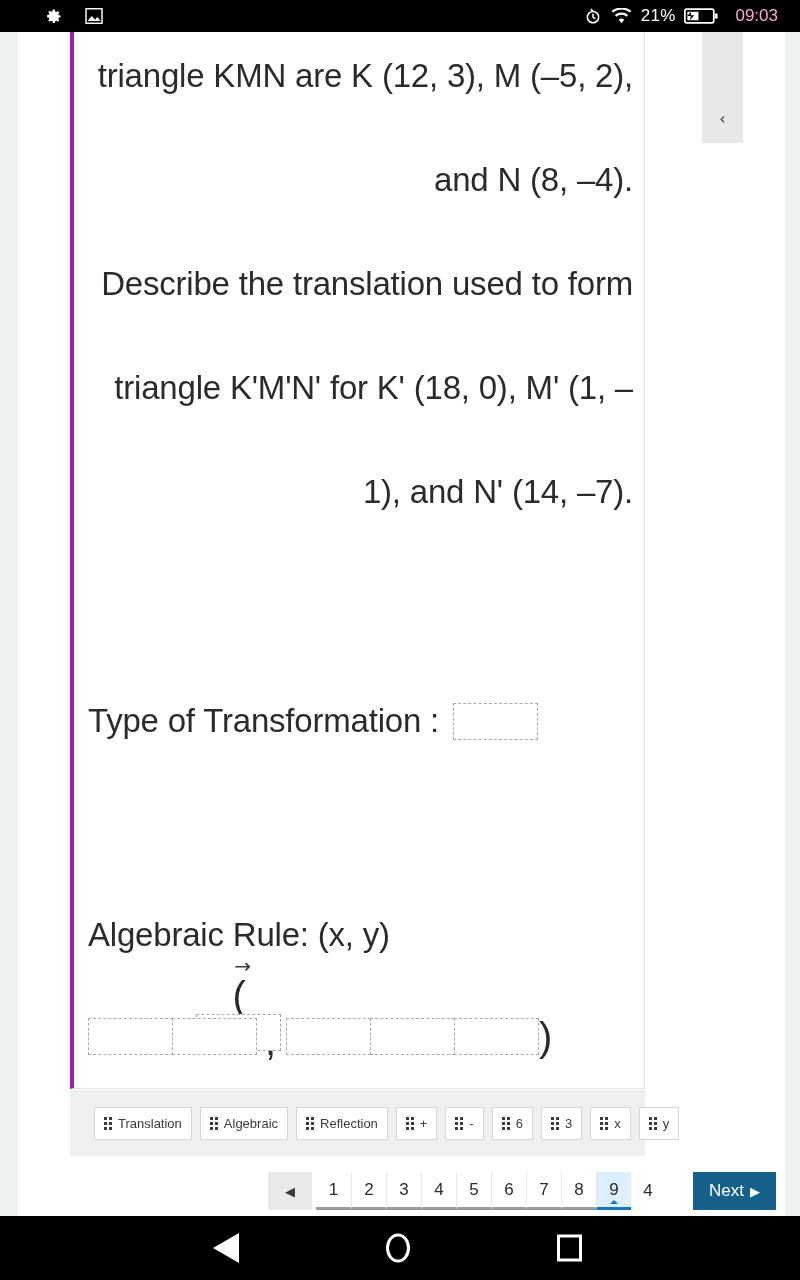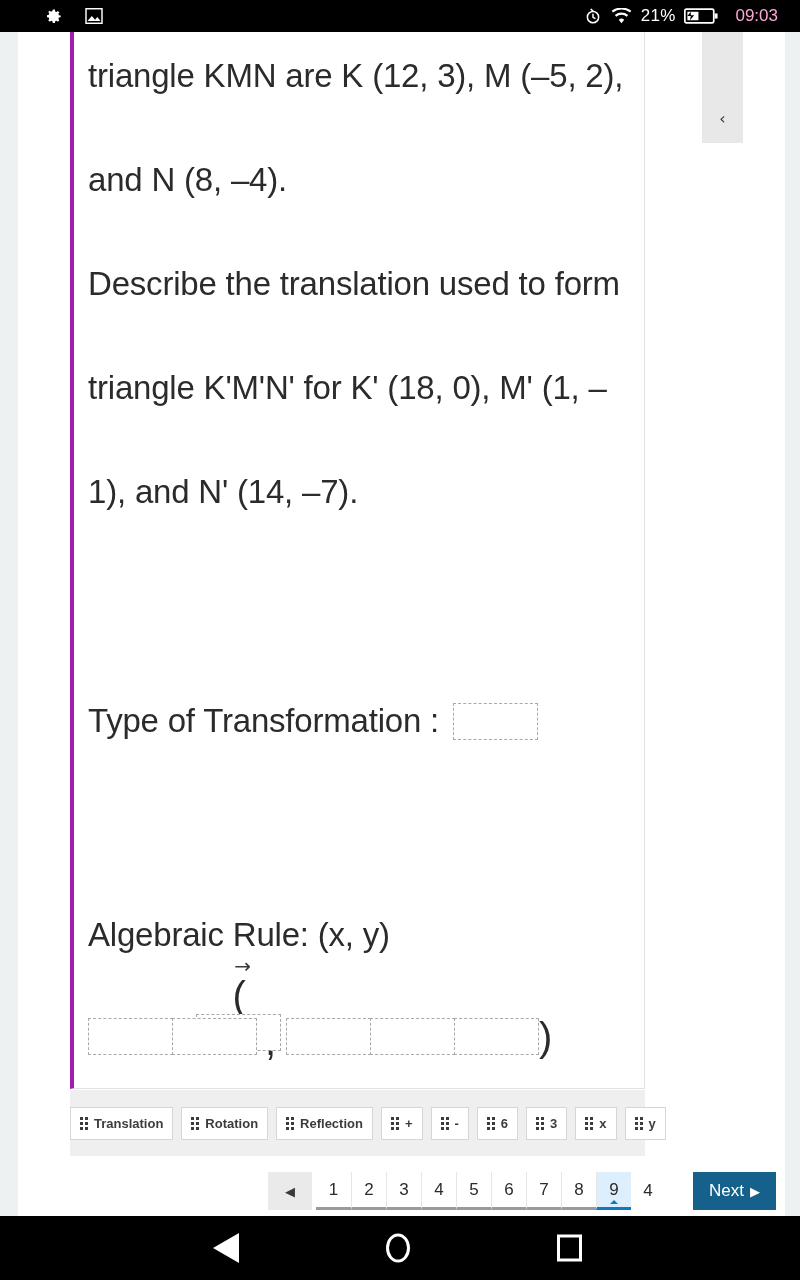--- a/index.html
+++ b/index.html
@@ -2,21 +2,21 @@
 <html><head>
 <meta charset="utf-8">
 <style>
   * { box-sizing: border-box; margin: 0; padding: 0; }
   html, body {
     width: 800px; height: 1280px;
     background: #ffffff;
     font-family: "Liberation Sans", sans-serif;
     overflow: hidden;
   }
-  #screen { position: relative; width: 669px; height: 1280px; background: #ffffff; }
+  #screen { position: relative; width: 669px; height: 1280px; background: #ffffff; text-align: right; }
 
   
   .statusbar {
     position: absolute; left: 0; top: 0; width: 800px; height: 32px;
     background: #000000; color: #ffffff;
     display: flex; align-items: center;
   }
   .sb-left { display: flex; align-items: center; gap: 22px; margin-left: 44px; }
   .sb-right { margin-left: auto; display: flex; align-items: center; gap: 9px; margin-right: 22px; }
   .sb-icon { display: inline-flex; align-items: center; justify-content: center; }
@@ -81,21 +81,21 @@
   #row-type .dropbox { margin-left: 14px; }
   .arrow-small { font-size: 20px; color: #3a3a3a; margin: 0 1px 0 8px; font-family: "DejaVu Sans", sans-serif; }
   .paren { font-size: 40px; line-height: 0.9; color: #2b2b2b; }
   .comma { font-size: 40px; line-height: 0.9; color: #2b2b2b; margin: 0 10px 0 8px; position: relative; top: 4px; }
   .boxgroup { display: inline-flex; }
 
   
   .tray {
     position: absolute; left: 70px; top: 1058px; width: 575px; height: 66px;
     background: #efefef;
-    display: flex; align-items: center; gap: 8px;  font-weight: bold;
+    display: flex; align-items: center; gap: 8px; padding-left: 24px;
   }
   .token {
     display: inline-flex; align-items: center; gap: 6px;
     height: 33px; padding: 0 9px;
     background: #ffffff; border: 1px solid #d6d6d6;
     font-size: 13px; color: #3c3c3c; white-space: nowrap;
   }
   .grip {
     display: inline-grid;
     grid-template-columns: 3px 3px; grid-template-rows: 3px 3px 3px;
@@ -252,21 +252,21 @@
       </span>
       <span class="token">
         <span class="grip">
             <i></i>
             <i></i>
             <i></i>
             <i></i>
             <i></i>
             <i></i>
           </span>
-        <span>Rotation</span>
+        <span>Algebraic</span>
       </span>
       <span class="token">
         <span class="grip">
             <i></i>
             <i></i>
             <i></i>
             <i></i>
             <i></i>
             <i></i>
           </span>

